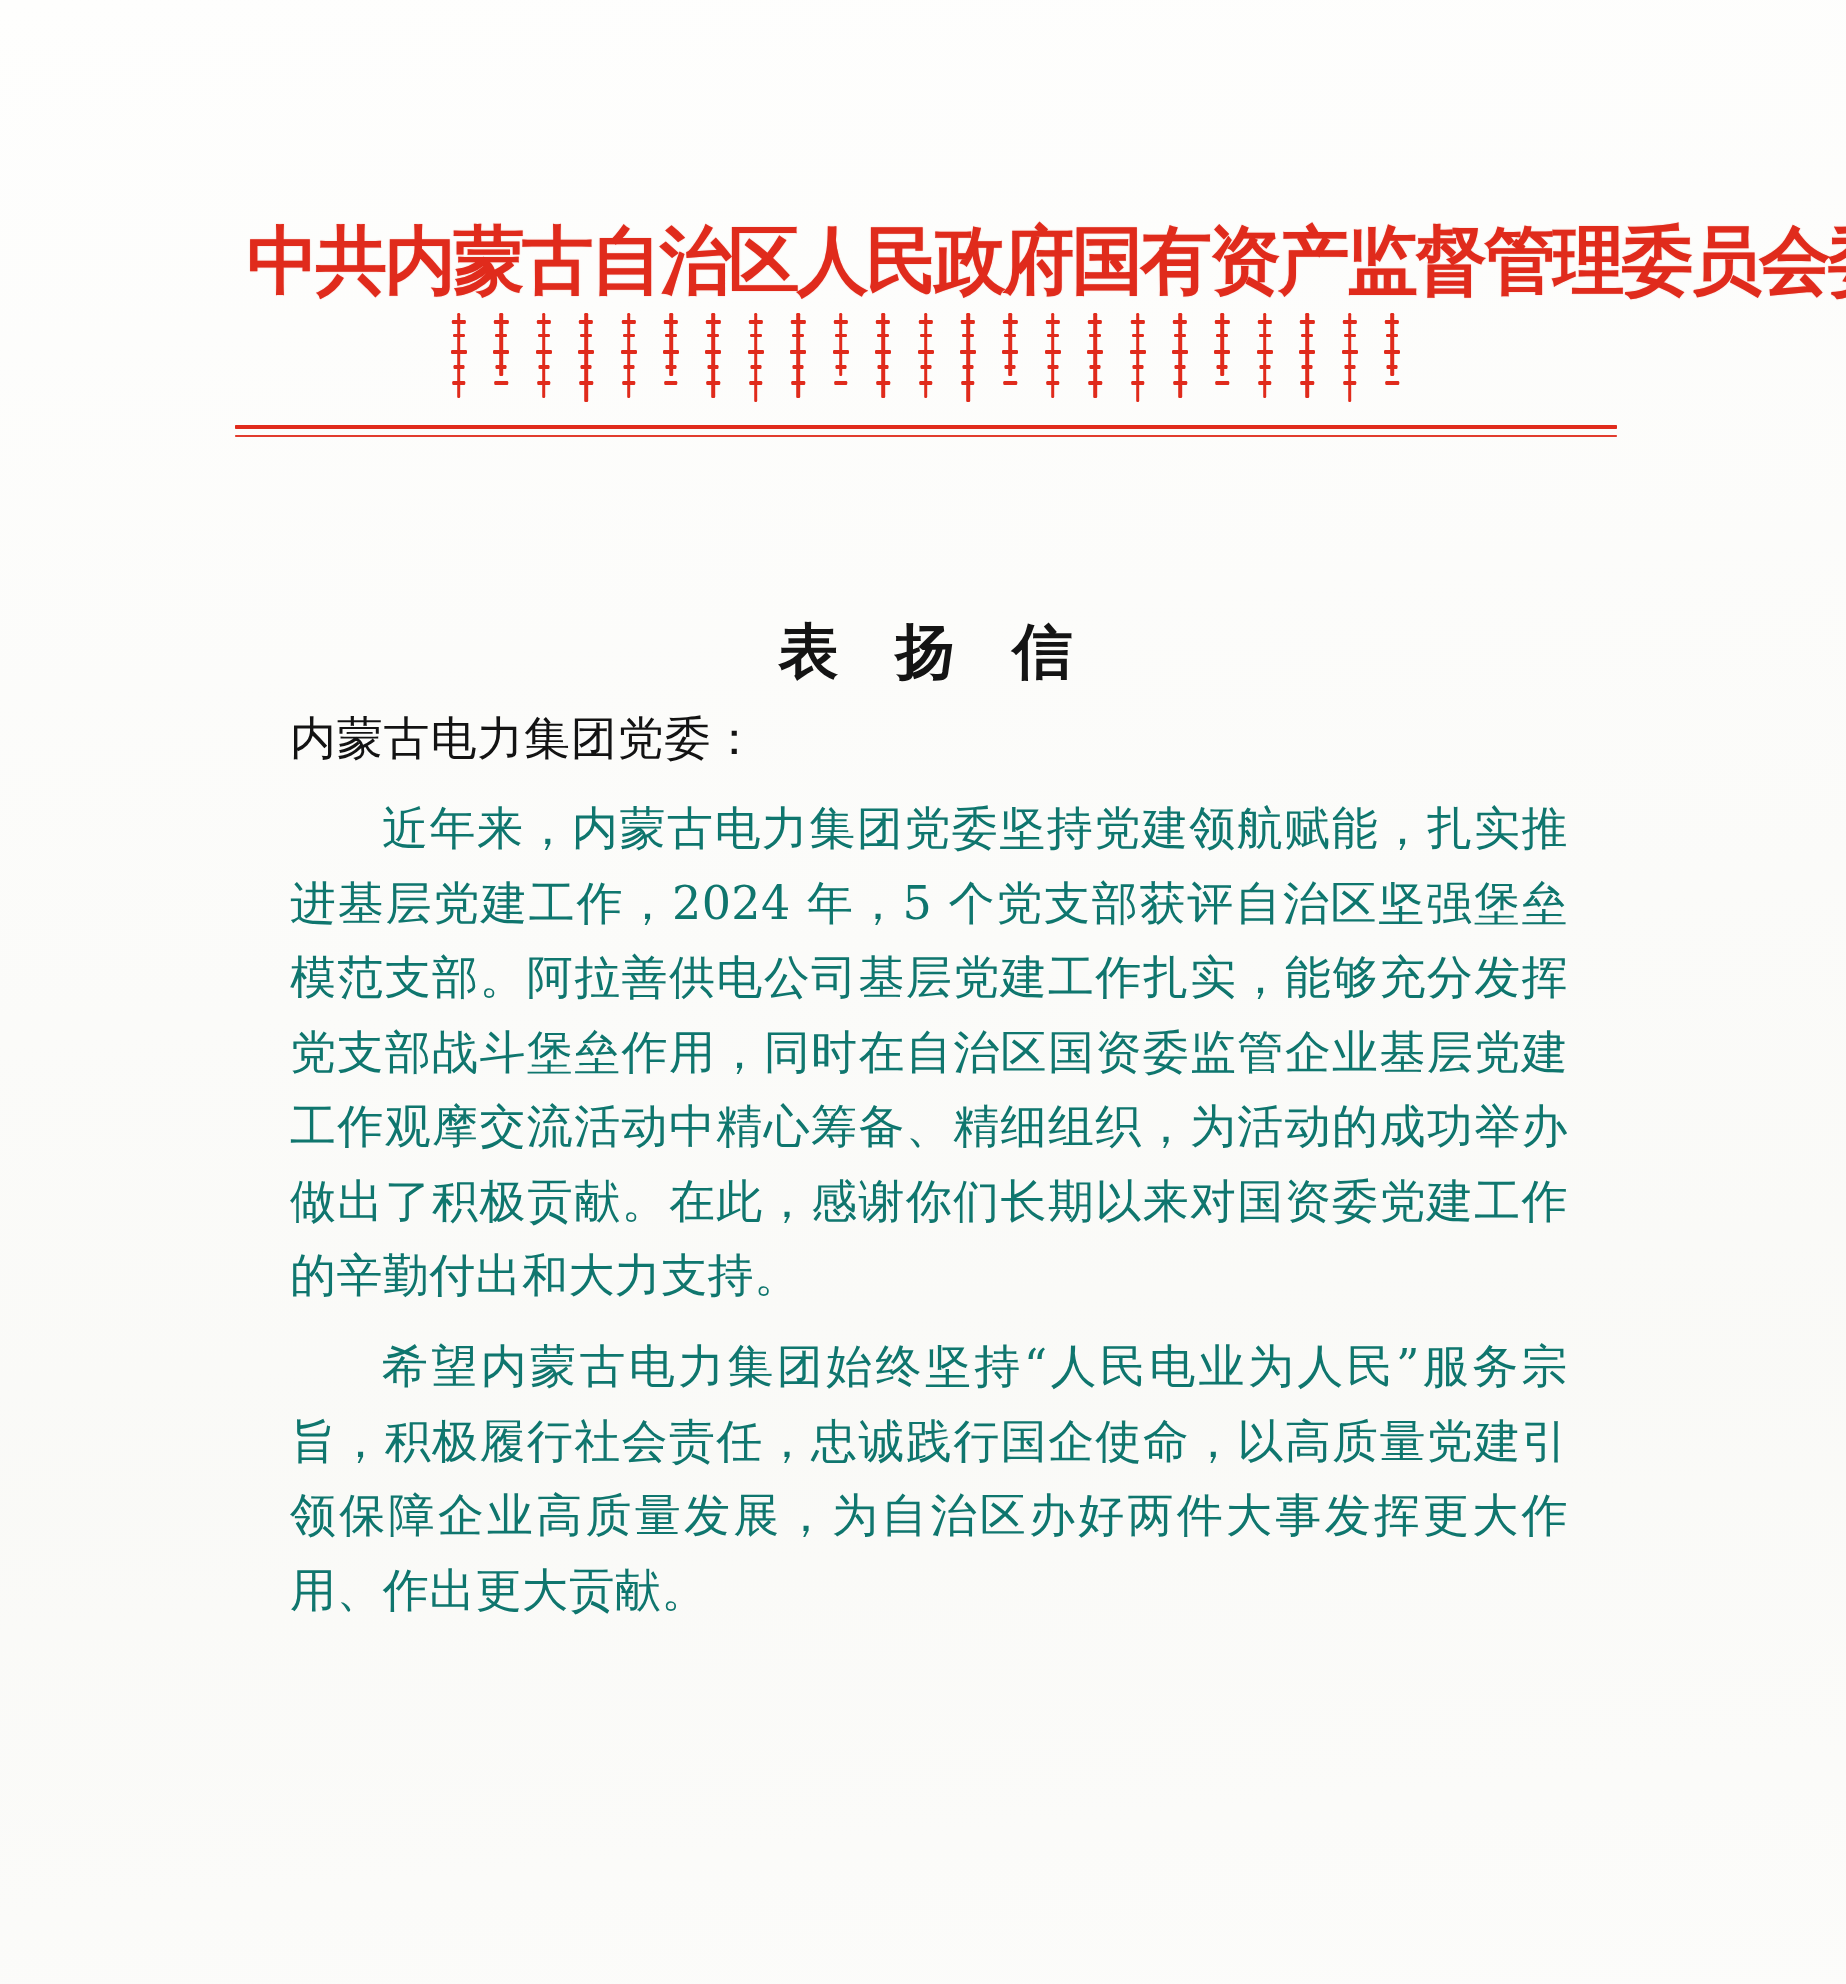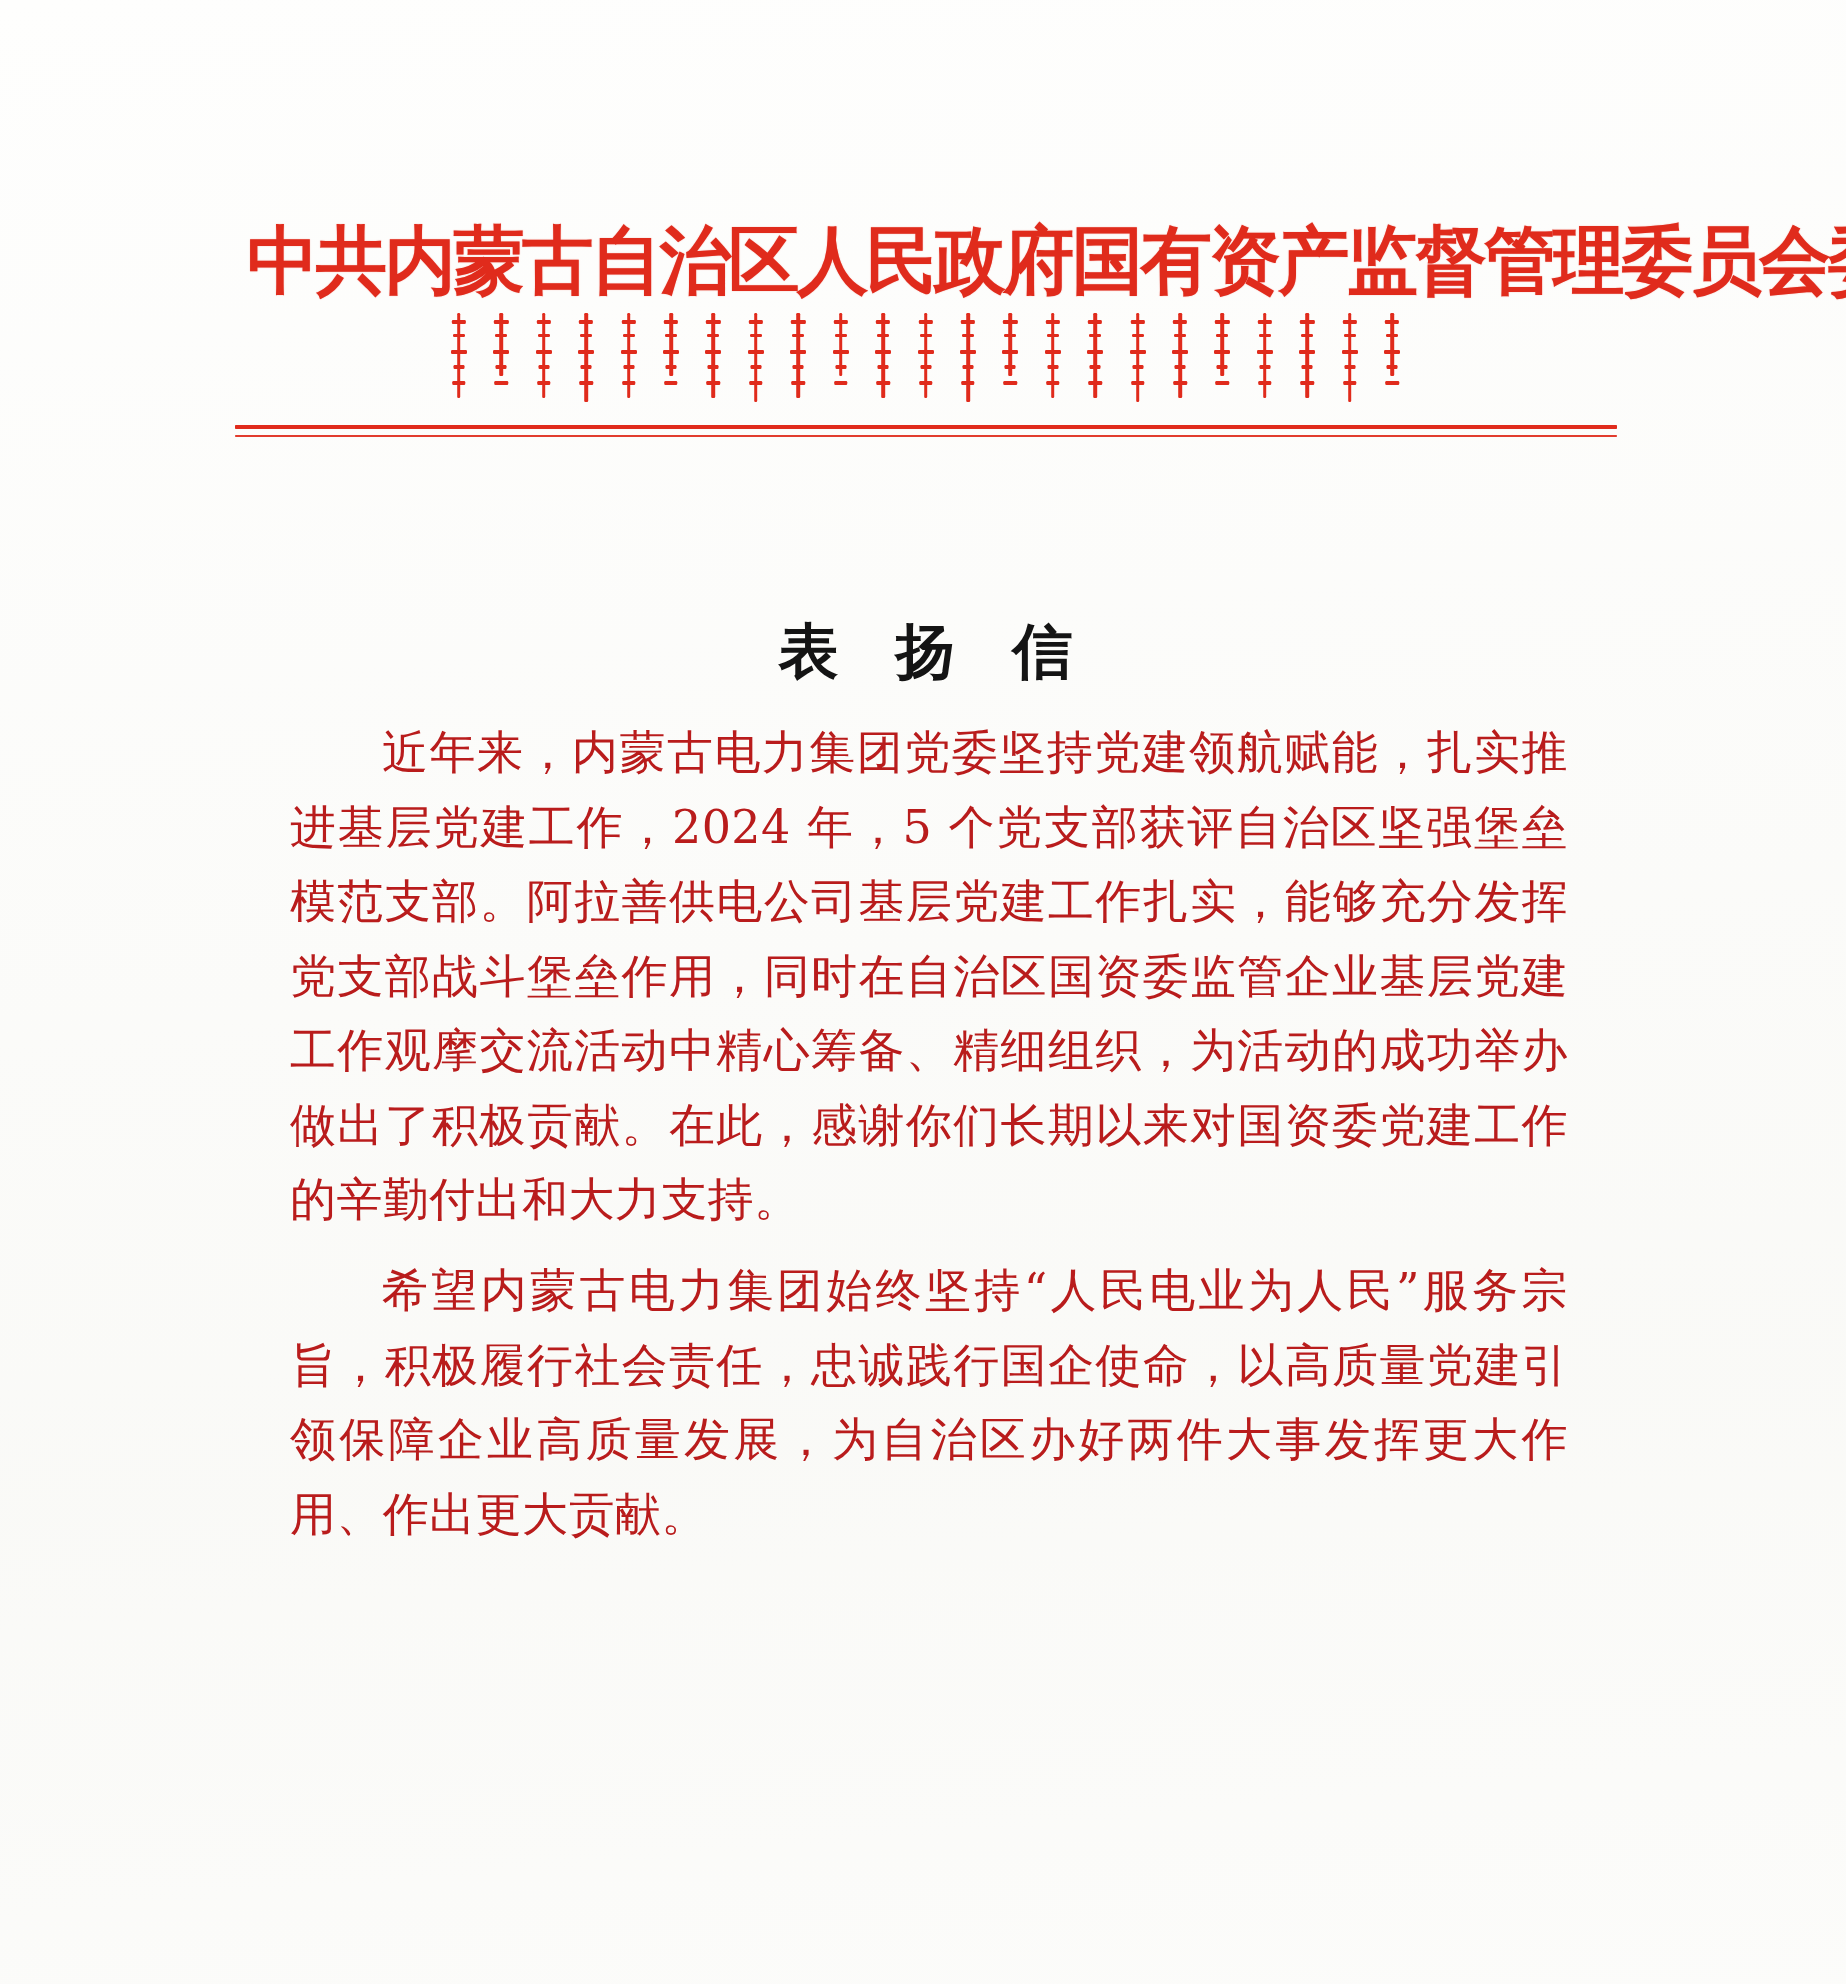--- a/index.html
+++ b/index.html
@@ -143,21 +143,21 @@
     font-size: 46px;
     line-height: 1.0;
     color: #131313;
     letter-spacing: 0.8px;
     margin-bottom: 30px;
   }
   .para {
     font-family: "DejaVu Serif", "Liberation Serif", serif;
     font-size: 46px;
     line-height: 1.62;
-    color: #b91c1c;
+    color: #0f766e;
     text-align: justify;
     text-justify: inter-character;
     text-indent: 92px;
     letter-spacing: 0.4px;
     margin: 0 0 16.7px 0;
   }
 </style>
 </head>
 <body>
 
@@ -195,20 +195,21 @@
     </div>
 
     <div class="rule-group">
       <div class="rule-thick"></div>
       <div class="rule-thin"></div>
     </div>
 
     <div class="doc-title">表 扬 信</div>
 
     <div class="body-wrap">
+      <div class="salutation">内蒙古电力集团党委：</div>
 
       <p class="para">近年来，内蒙古电力集团党委坚持党建领航赋能，扎实推进基层党建工作，2024 年，5 个党支部获评自治区坚强堡垒模范支部。阿拉善供电公司基层党建工作扎实，能够充分发挥党支部战斗堡垒作用，同时在自治区国资委监管企业基层党建工作观摩交流活动中精心筹备、精细组织，为活动的成功举办做出了积极贡献。在此，感谢你们长期以来对国资委党建工作的辛勤付出和大力支持。</p>
 
       <p class="para">希望内蒙古电力集团始终坚持“人民电业为人民”服务宗旨，积极履行社会责任，忠诚践行国企使命，以高质量党建引领保障企业高质量发展，为自治区办好两件大事发挥更大作用、作出更大贡献。</p>
     </div>
 
   </div>
 </div>
 
 

